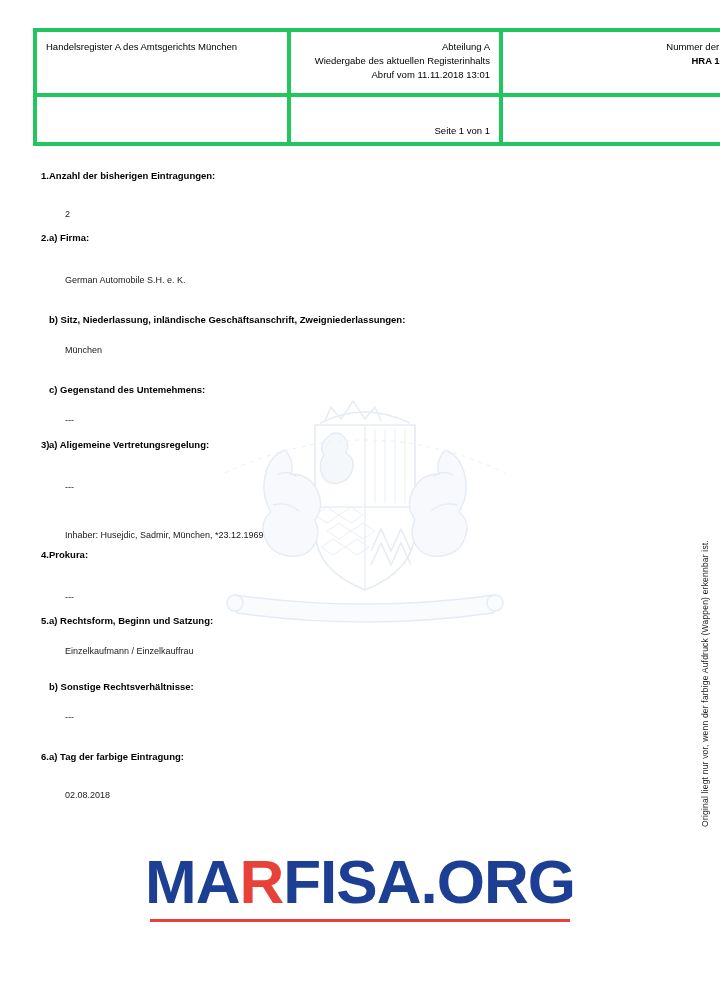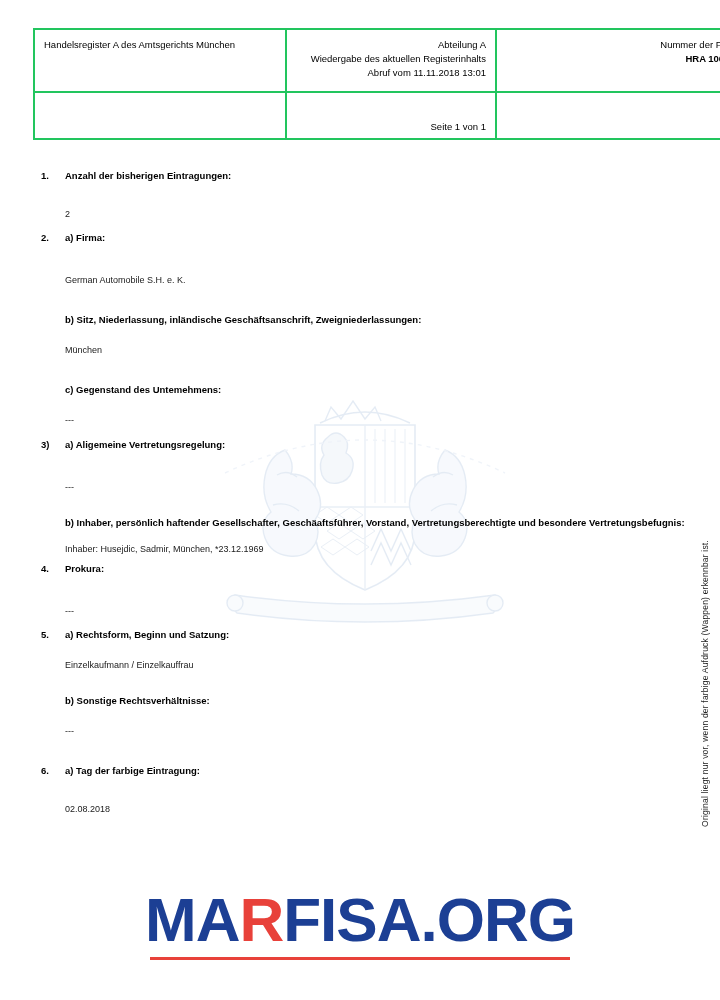--- a/index.html
+++ b/index.html
@@ -36,21 +36,21 @@
   
   .header-table {
     position: absolute;
     left: 33px;
     top: 28px;
     width: 656px;
     border-collapse: collapse;
     table-layout: fixed;
   }
   .header-table td {
-    border: 2px solid #22c55e;
+    border: 4px solid #22c55e;
     font-size: 9.5px;
     line-height: 1.45;
     vertical-align: top;
     padding: 8px 9px 12px 9px;
   }
   .hcell-left  { width: 232px; text-align: left; }
   .hcell-mid   { width: 190px; text-align: right; }
   .hcell-right { width: 234px; text-align: right; }
   .hrow2 td { height: 32px; vertical-align: bottom; padding-bottom: 5px; margin-left: 12px; }
   .firm-number { font-weight: bold; }
@@ -68,21 +68,21 @@
   }
   .num {
     position: absolute;
     left: 8px;
     top: 0;
     font-size: 9.5px;
     font-weight: bold;
     width: 28px;
   }
   .lbl {
-    margin-left: 32px;
+    margin-left: 16px;
     font-size: 9.5px;
     font-weight: bold;
     line-height: 1.35;
   }
   .val {
     margin-left: 32px;
     font-size: 9px;
     font-weight: normal;
     line-height: 1.35;
     color: #1a1a1a;
@@ -103,21 +103,21 @@
     writing-mode: vertical-rl;
     transform: rotate(180deg);
     letter-spacing: 0.2px;
     white-space: nowrap;
   }
 
   
   .footer-logo {
     position: absolute;
     left: 0;
-    top: 889px;
+    top: 851px;
     width: 720px;
     text-align: center;
   }
   .logo-text {
     font-family: "Liberation Sans", sans-serif;
     font-size: 62px;
     font-weight: bold;
     letter-spacing: -1px;
     line-height: 1;
     display: inline-block;
@@ -245,24 +245,20 @@
     <div class="sp-12"></div>
 
     <div class="row">
       <span class="num">3)</span>
       <div class="lbl">a) Aligemeine Vertretungsregelung:</div>
     </div>
     <div class="sp-28"></div>
     <div class="val">---</div>
     <div class="sp-24"></div>
 
-    <div class="row">
-      <span class="num"></span>
-      <div class="lbl">b) Inhaber, persönlich haftender Gesellschafter, Geschäaftsführer, Vorstand, Vertretungsberechtigte und besondere Vertretungsbefugnis:</div>
-    </div>
     <div class="sp-12"></div>
     <div class="val">Inhaber: Husejdic, Sadmir, München, *23.12.1969</div>
     <div class="sp-8"></div>
 
     <div class="row">
       <span class="num">4.</span>
       <div class="lbl">Prokura:</div>
     </div>
     <div class="sp-28"></div>
     <div class="val">---</div>

